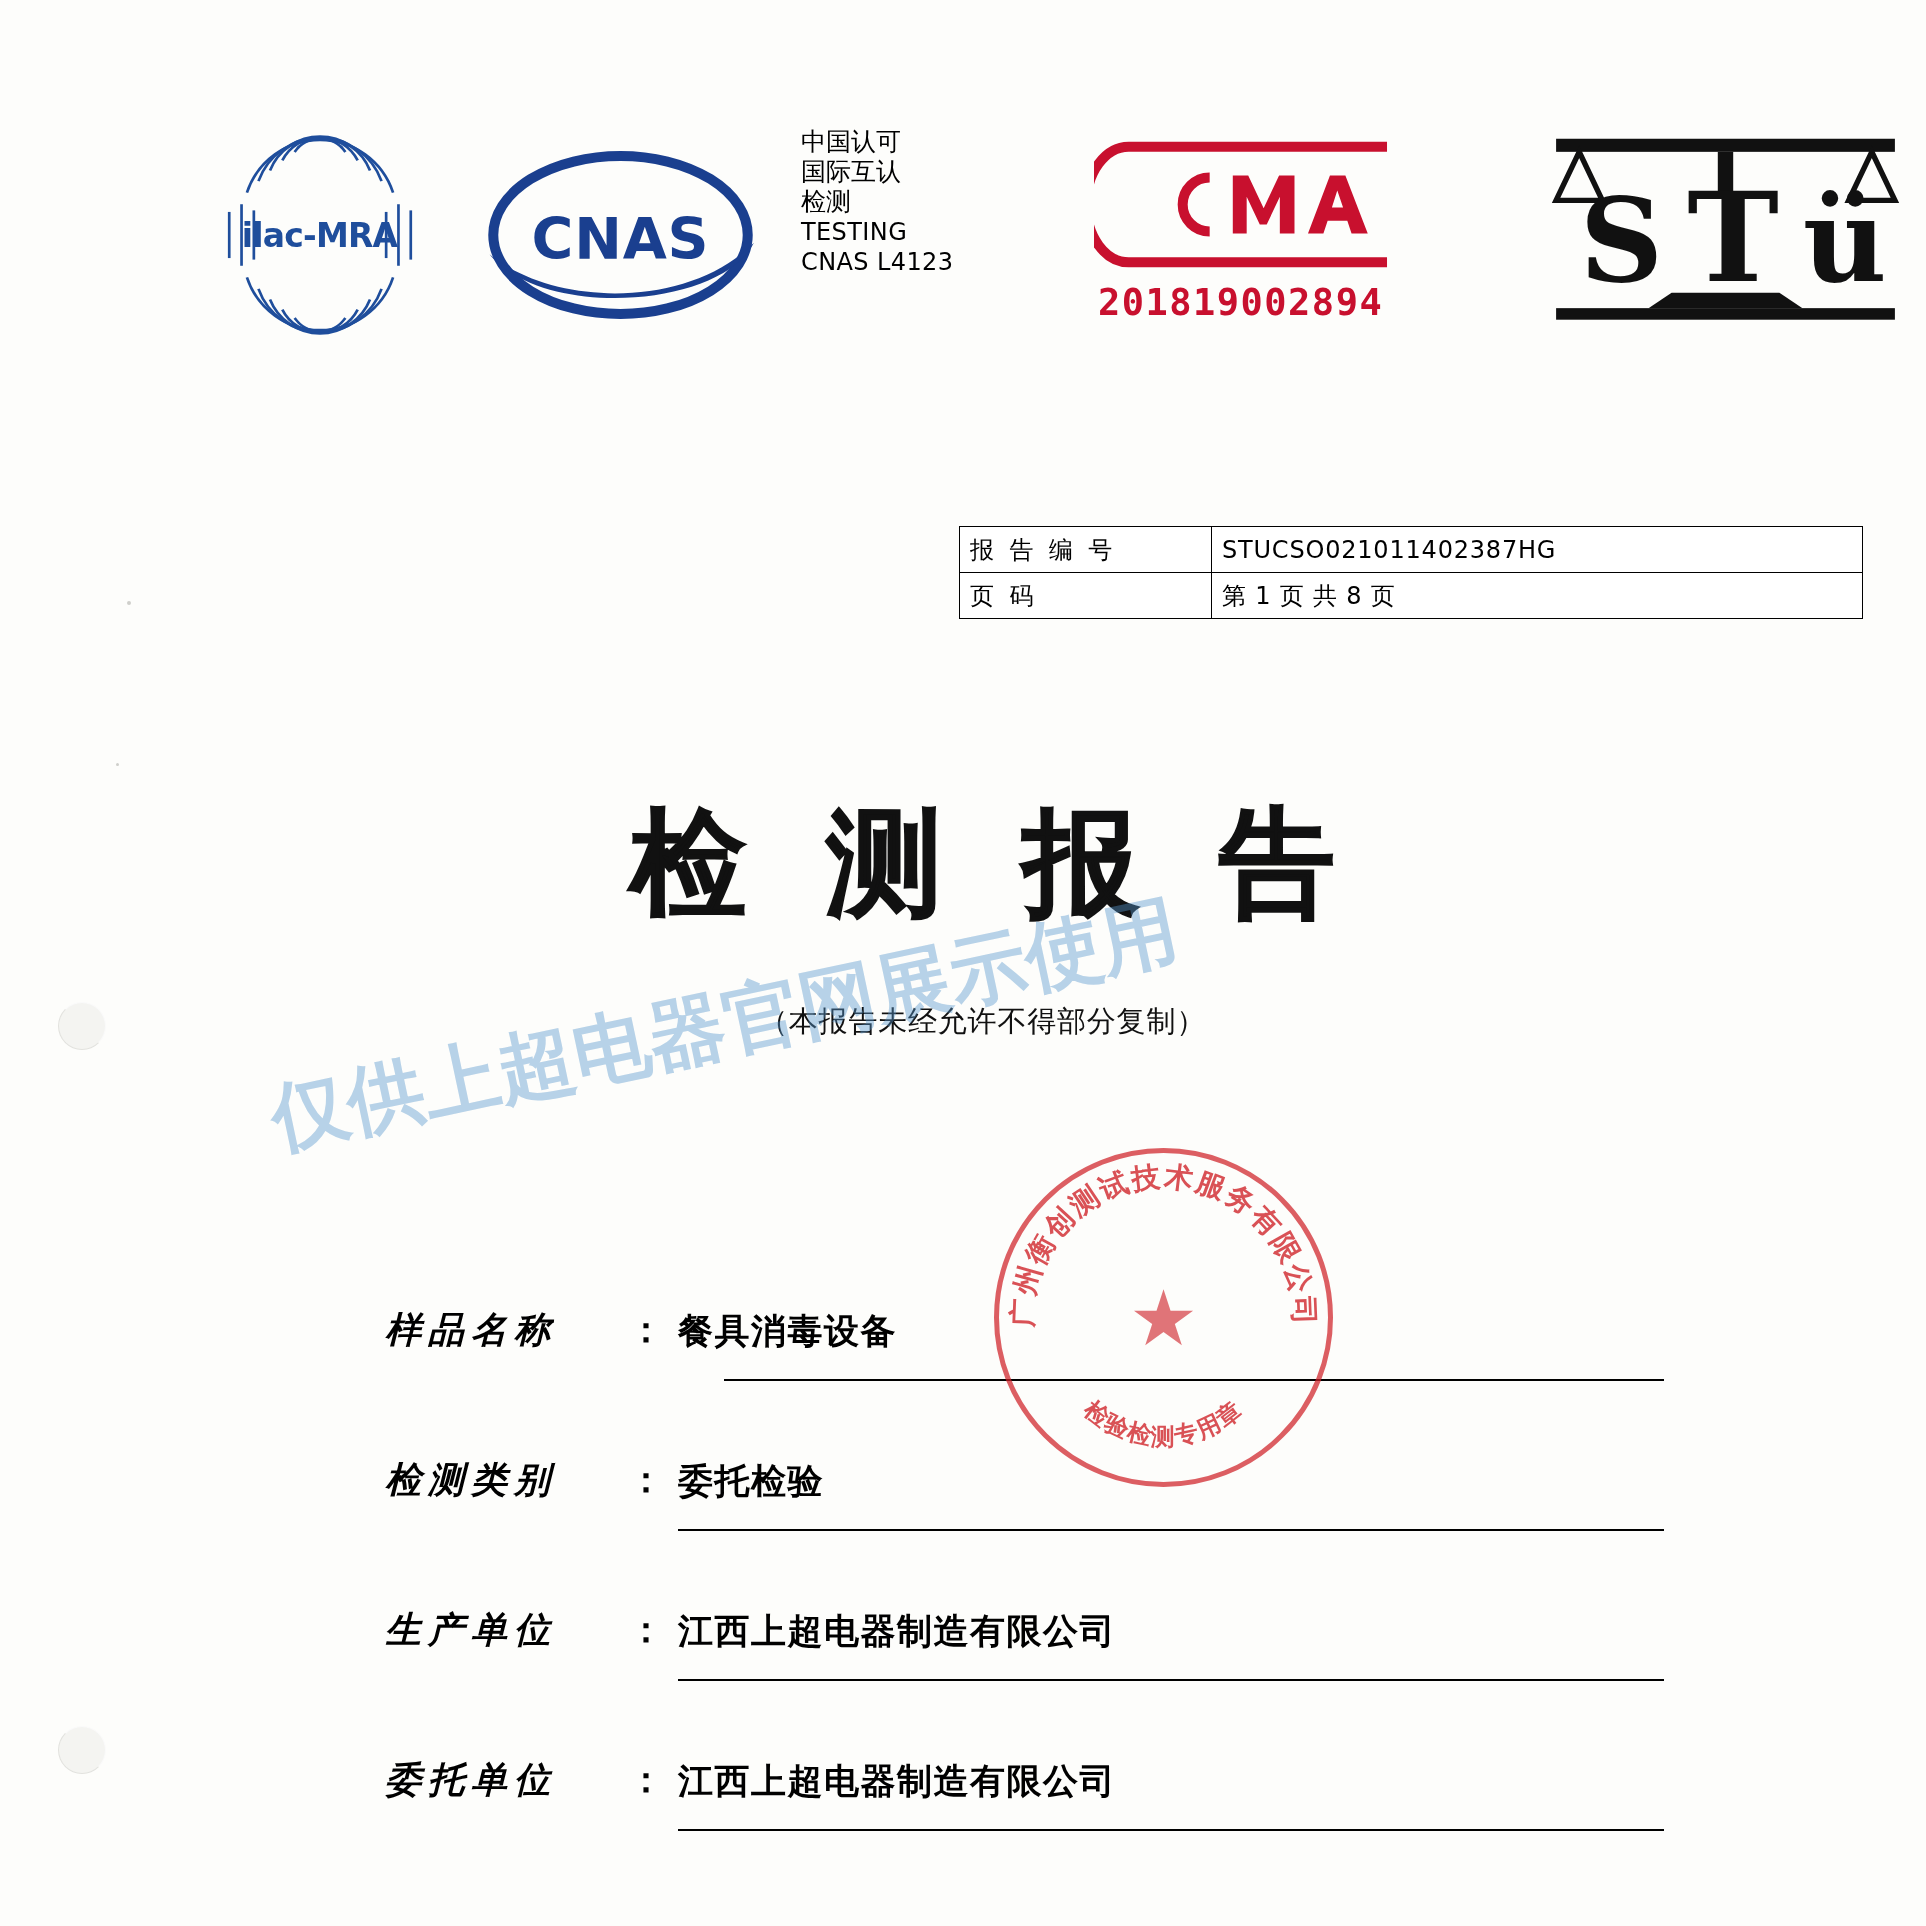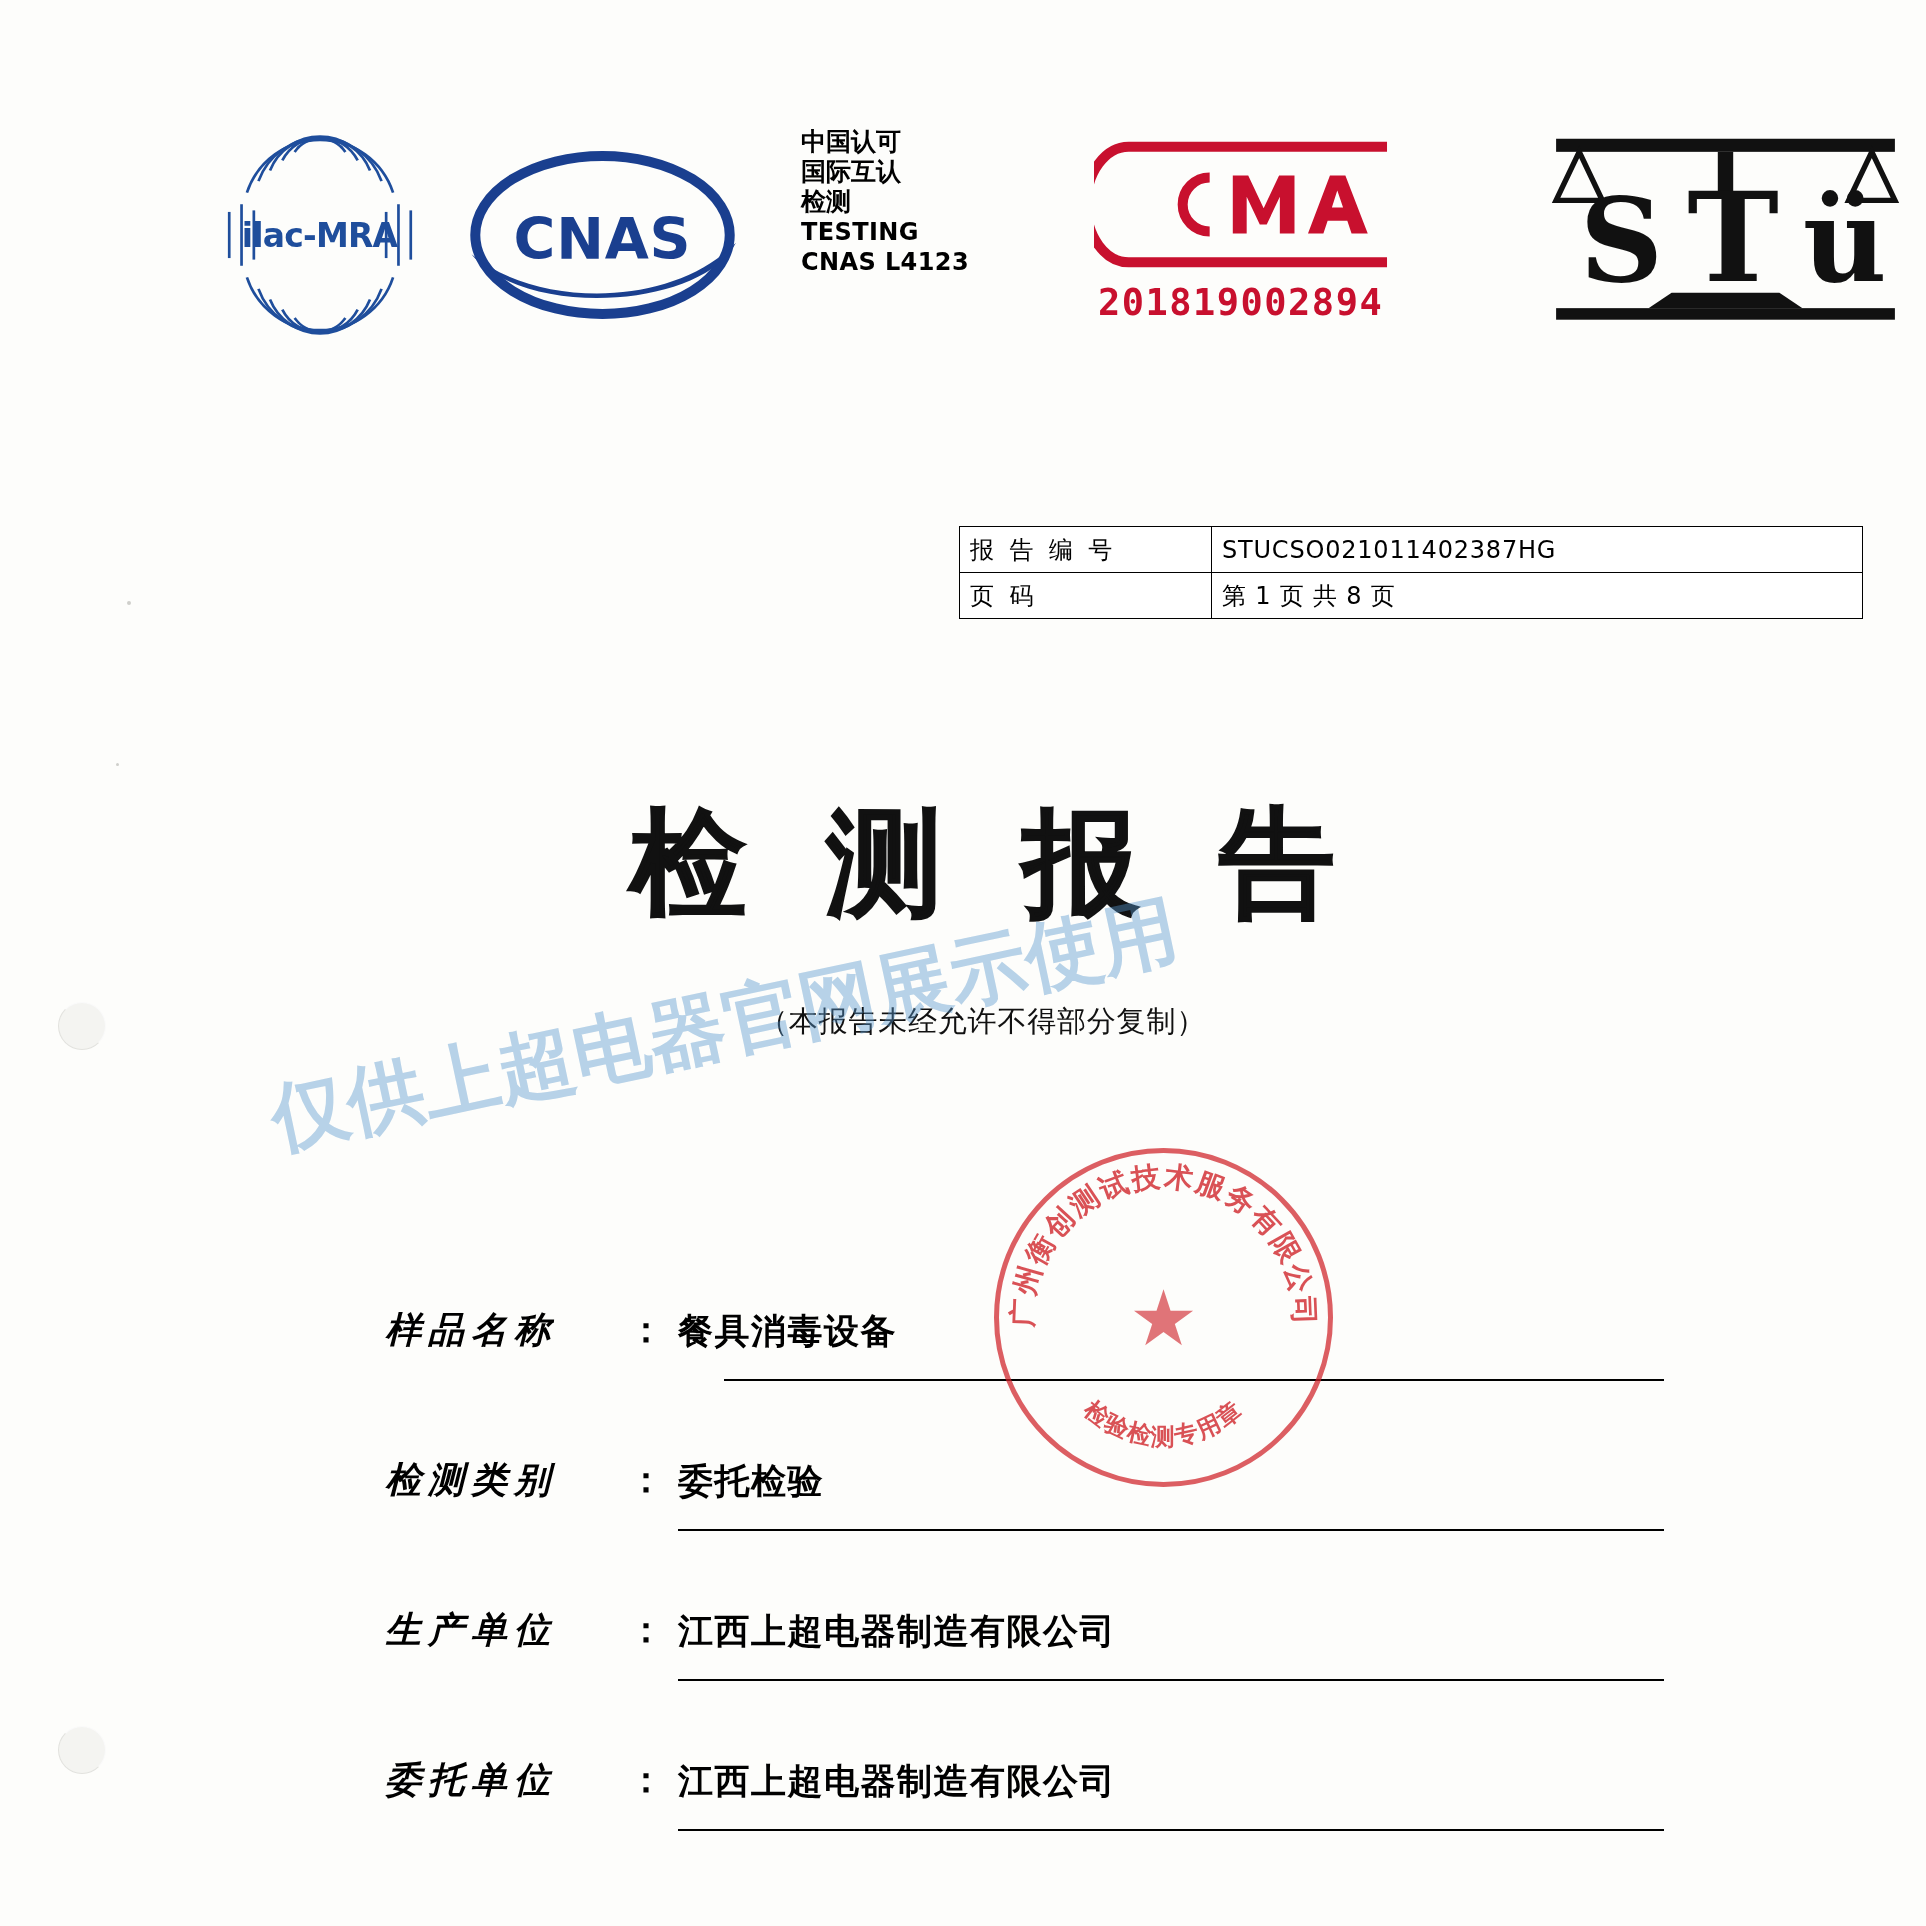--- a/index.html
+++ b/index.html
@@ -64,37 +64,37 @@
     transform: translate(-50%,-50%);
     font-family: "DejaVu Sans", sans-serif;
     font-weight: 800;
     font-size: 33px;
     letter-spacing: -0.8px;
     color: #1f4e9c;
     white-space: nowrap;
   }
 
   
-  .logo-cnas { left: 256px; width: 293px; height: 216px; }
+  .logo-cnas { left: 274px; width: 293px; height: 216px; }
   .cnas-word {
     position: absolute;
     left: 50%; top: 52%;
     transform: translate(-50%,-50%);
     font-family: "DejaVu Sans", sans-serif;
     font-weight: 800;
     font-size: 57px;
     color: #1a3f8f;
     letter-spacing: 0.8px;
   }
 
   
   .logo-cnastext { left: 601px; width: 270px; height: 223px; }
   .cn-line {
     font-family: "DejaVu Sans", "Liberation Sans", sans-serif;
-    font-weight: 700;
+    font-weight: 400;
     font-size: 25px;
     line-height: 30px;
     color: #000;
     white-space: nowrap;
   }
   .cn-line.en {
     font-family: "DejaVu Sans", sans-serif;
     font-size: 24px;
     letter-spacing: 0.4px;
   }

